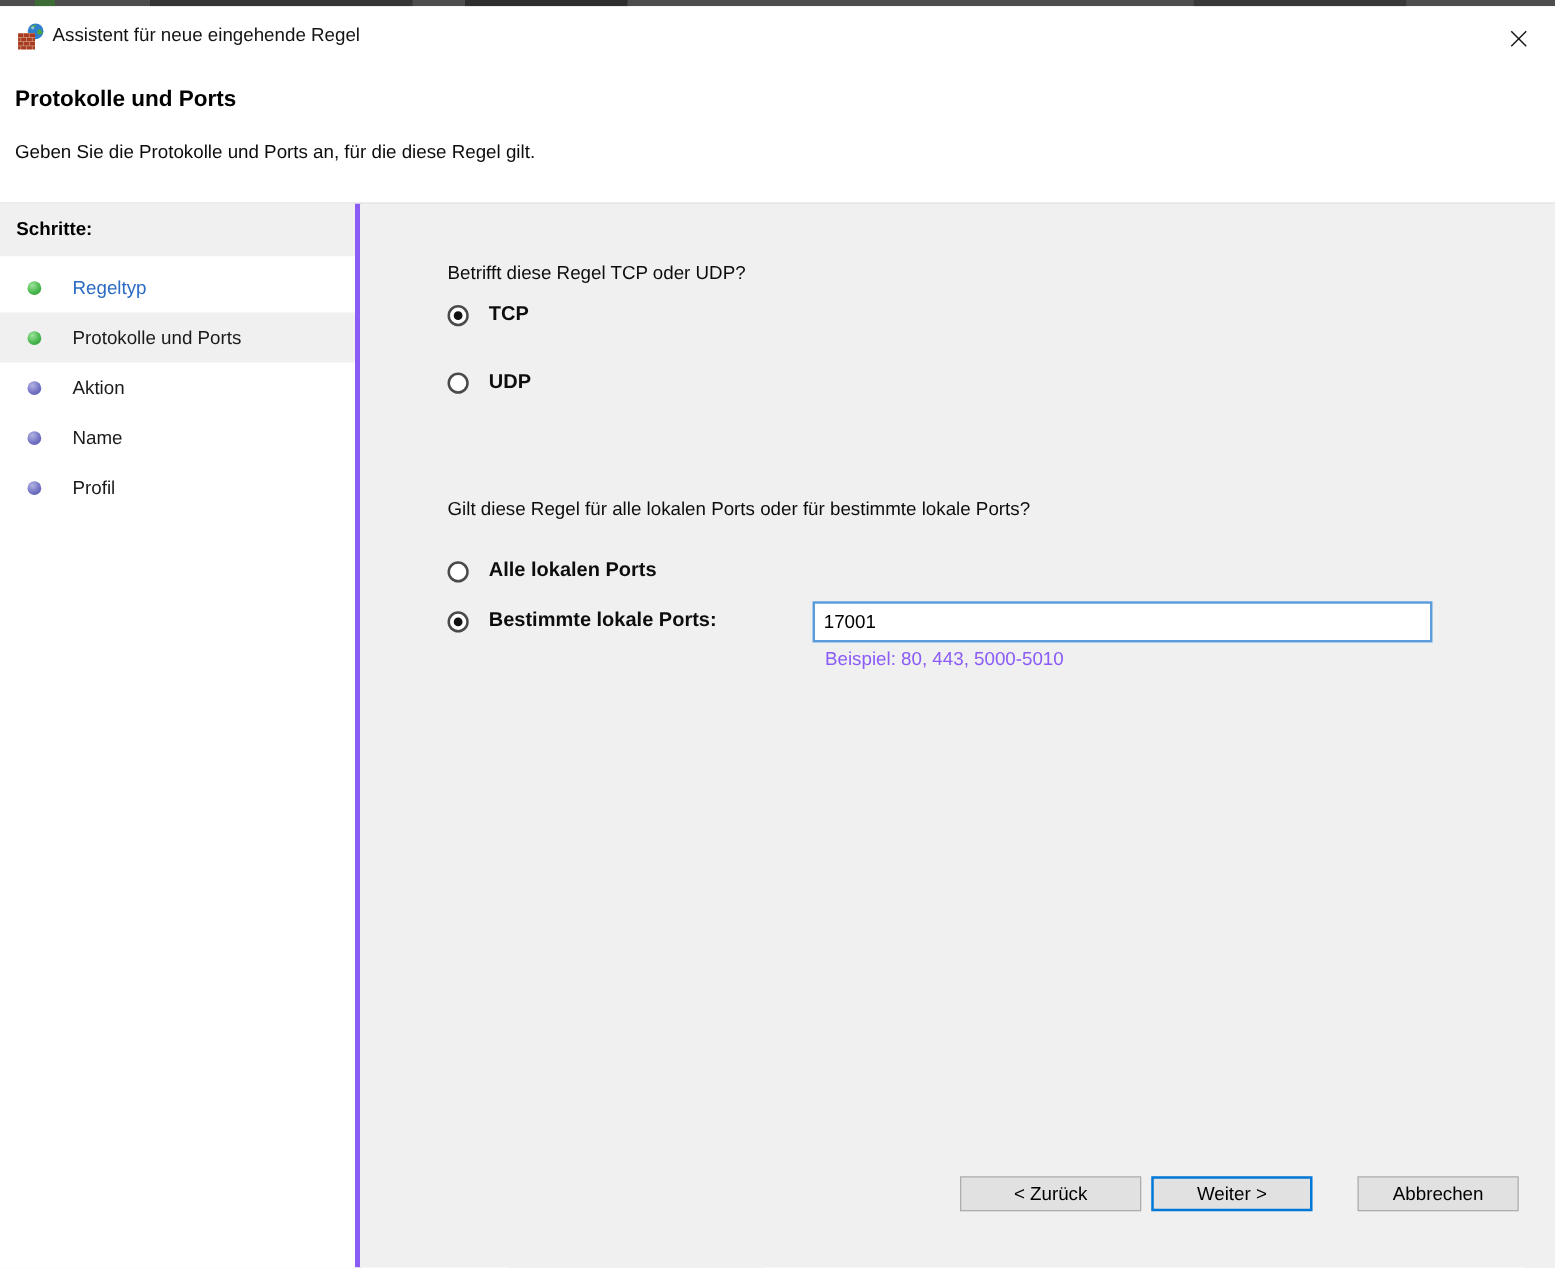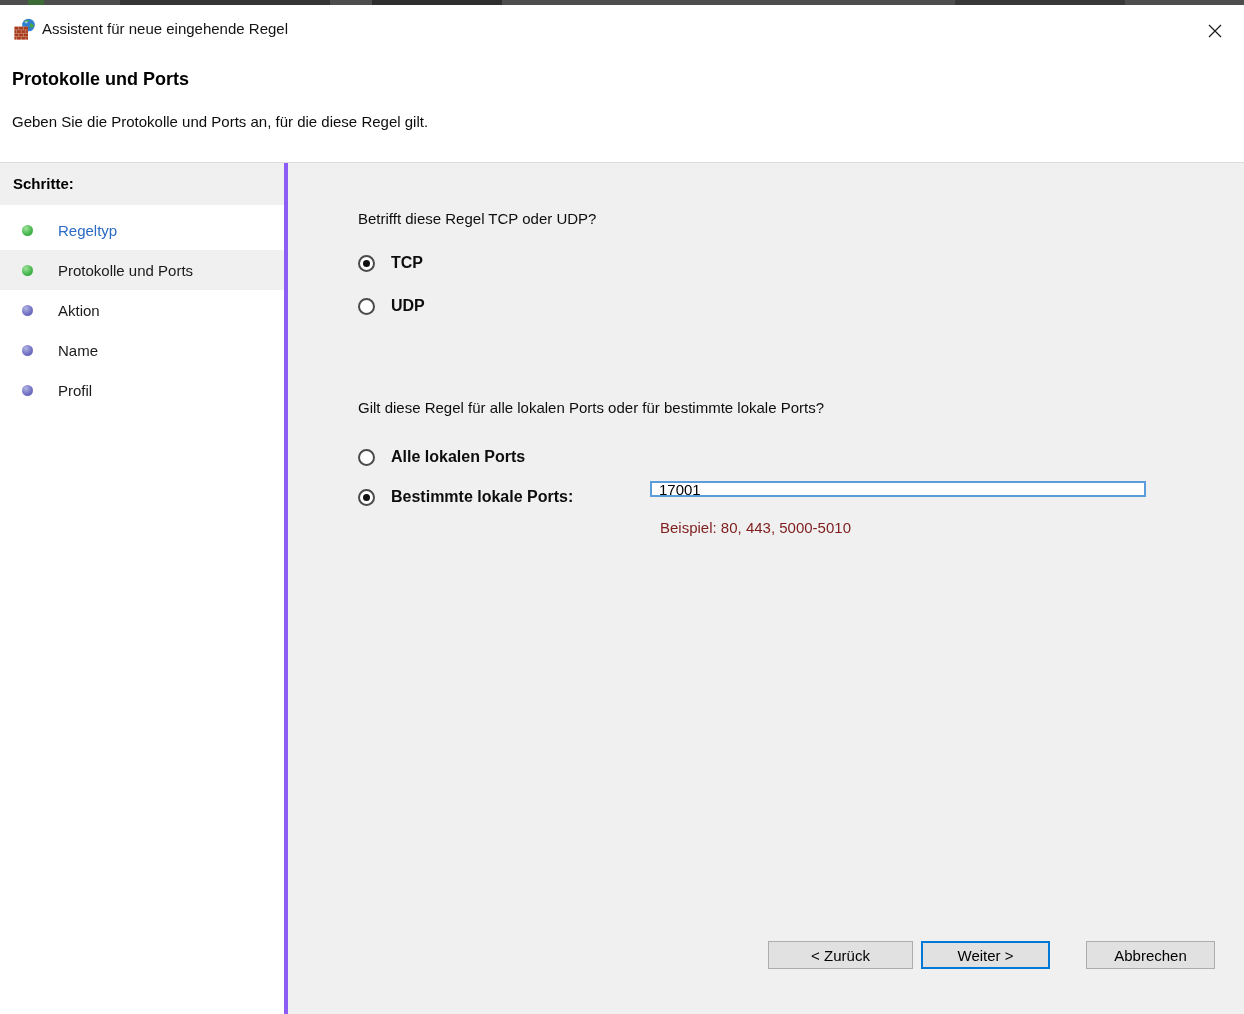--- a/index.html
+++ b/index.html
@@ -47,24 +47,24 @@
   .q1{top:47px;}
   .q2{top:236px;}
 
   .radio-row{position:absolute;left:70px;height:26px;display:flex;align-items:center;gap:16px;}
   .radio{width:17px;height:17px;border-radius:50%;background:#ffffff;border:2px solid #4a4a4a;
     box-sizing:border-box;display:flex;align-items:center;justify-content:center;flex:0 0 auto;}
   .radio .dot{display:none;width:7px;height:7px;border-radius:50%;background:#111111;}
   .radio.selected .dot{display:block;}
   .radio-label{font-size:16px;font-weight:bold;color:#0d0d0d;white-space:nowrap;}
 
-  .port-input{position:absolute;left:362px;top:318px;width:496px;height:16px;box-sizing:border-box;
+  .port-input{position:absolute;left:362px;top:318px;width:496px;height:33px;box-sizing:border-box;
     border:2px solid #5b9dda;background:#ffffff;font-family:"Liberation Sans",sans-serif;
     font-size:15px;color:#000;padding:0 7px;outline:none;}
-  .hint{position:absolute;left:372px;top:356px;font-size:15px;color:#7f1d1d;white-space:nowrap;}
+  .hint{position:absolute;left:372px;top:356px;font-size:15px;color:#8b5cf6;white-space:nowrap;}
 
   .btn{position:absolute;top:778px;height:28px;box-sizing:border-box;background:#e1e1e1;
     border:1px solid #adadad;font-family:"Liberation Sans",sans-serif;font-size:15px;color:#000;
     cursor:default;}
   .btn.default{border:2px solid #0078d7;}
   .btn-back{left:480px;width:145px;}
   .btn-next{left:633px;width:129px;}
   .btn-cancel{left:798px;width:129px;}
 </style>
 </head>
@@ -142,21 +142,21 @@
       <div class="step">
         <span class="bullet purple"></span>
         <span class="step-label">Profil</span>
       </div>
     </div>
   </div>
 
   <div class="main">
     <div class="question q1">Betrifft diese Regel TCP oder UDP?</div>
 
-    <div class="radio-row" style="top:87px;">
+    <div class="radio-row" style="top:76px;">
       <span class="radio selected">
           <span class="dot"></span>
         </span>
       <span class="radio-label">TCP</span>
     </div>
     <div class="radio-row" style="top:130px;">
       <span class="radio"></span>
       <span class="radio-label">UDP</span>
     </div>
 

